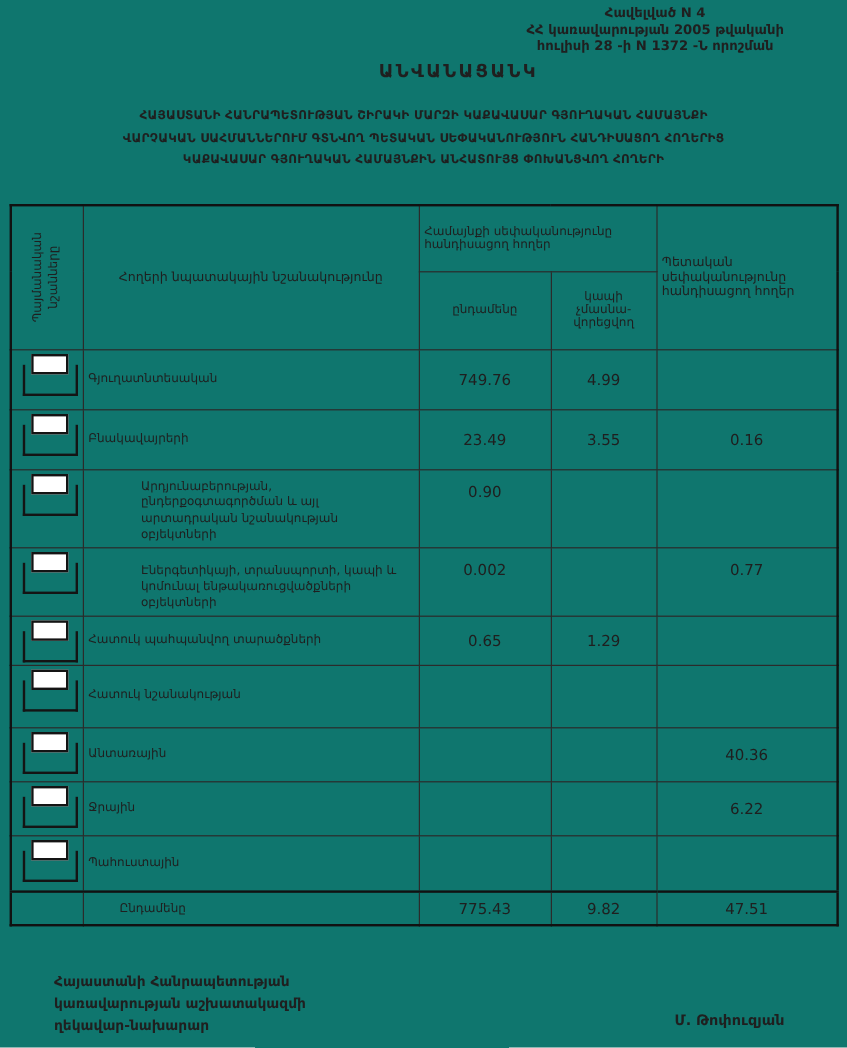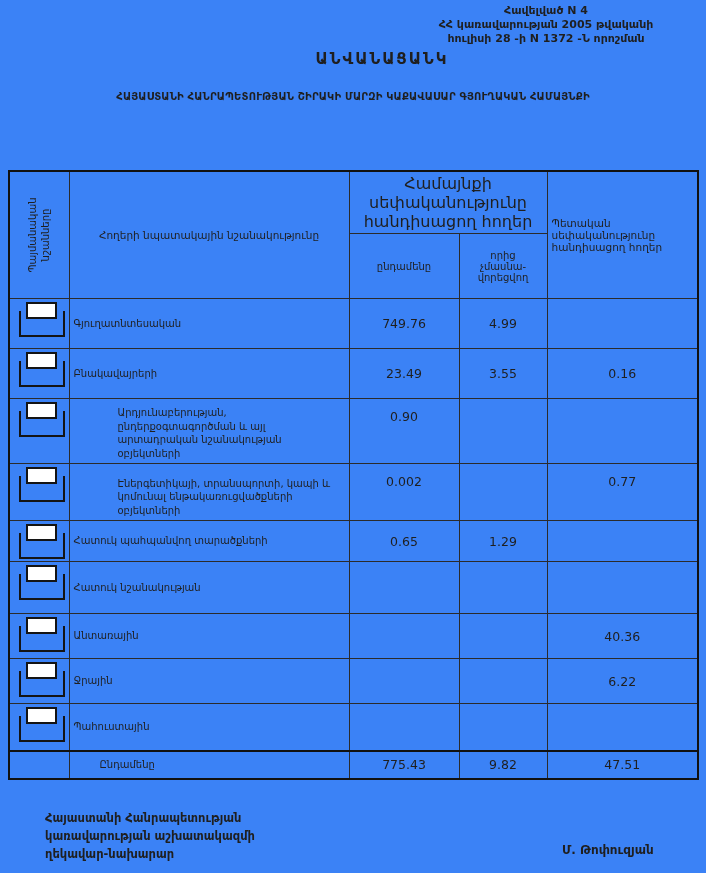--- a/index.html
+++ b/index.html
@@ -1,17 +1,17 @@
 <!DOCTYPE html>
 <html><head>
 <meta charset="utf-8">
 <style>
   html,body{margin:0;padding:0;background:#e8e8e8;}
   .page{
-    position:relative;width:706px;height:873px;background:#3b82f6;
+    position:relative;width:706px;height:873px;background:#0f766e;
     font-family:"DejaVu Sans",sans-serif;color:#1f1f1f;overflow:hidden;
     margin:0 auto;
   }
   
   .annex-note{
     position:absolute;top:4px;right:10px;width:300px;text-align:center;
     font-weight:bold;font-size:11px;line-height:1.28;white-space:pre-line;
   }
   
   .doc-title{
@@ -33,21 +33,21 @@
   }
   table.land{border:2px solid #111;}
   th{font-weight:normal;}
   .c-sym{position:relative;}
   .rot{
     position:absolute;top:50%;left:50%;
     transform:translate(-50%,-50%) rotate(-90deg);
     width:100px;text-align:center;font-size:10px;line-height:1.25;
   }
   .h-purpose{font-size:10.5px;text-align:center;}
-  .h-group{font-size:16px;text-align:center;vertical-align:middle;}
+  .h-group{font-size:10px;text-align:left;vertical-align:middle;}
   .h-sub{font-size:10px;text-align:center;white-space:pre-line;}
   .h-state{font-size:10.5px;text-align:left;}
   td.sym{vertical-align:top;padding-top:3px;}
   td.label{font-size:10px;text-align:left;padding-left:12px;line-height:1.35;}
   td.val{font-size:12.5px;text-align:center;vertical-align:middle;}
   tr.hr1{height:55px;} tr.hr2{height:65px;}
   tr.r1{height:50px;} tr.r2{height:50px;} tr.r3{height:65px;} tr.r4{height:57px;}
   tr.r5{height:36px;} tr.r6{height:52px;} tr.r7{height:45px;} tr.r8{height:45px;}
   tr.r9{height:47px;}
   tr.rt{height:28px;}
@@ -81,20 +81,22 @@
 <div class="page">
 
   <div class="annex-note">Հավելված N  4
 ՀՀ կառավարության 2005 թվականի
 հուլիսի 28 -ի N 1372 -Ն որոշման</div>
 
   <div class="doc-title">ԱՆՎԱՆԱՑԱՆԿ</div>
 
   <div class="doc-subtitle">
     <div>ՀԱՅԱՍՏԱՆԻ ՀԱՆՐԱՊԵՏՈՒԹՅԱՆ ՇԻՐԱԿԻ  ՄԱՐԶԻ  ԿԱՔԱՎԱՍԱՐ  ԳՅՈՒՂԱԿԱՆ ՀԱՄԱՅՆՔԻ</div>
+    <div>ՎԱՐՉԱԿԱՆ  ՍԱՀՄԱՆՆԵՐՈՒՄ ԳՏՆՎՈՂ  ՊԵՏԱԿԱՆ ՍԵՓԱԿԱՆՈՒԹՅՈՒՆ ՀԱՆԴԻՍԱՑՈՂ ՀՈՂԵՐԻՑ</div>
+    <div>ԿԱՔԱՎԱՍԱՐ ԳՅՈՒՂԱԿԱՆ ՀԱՄԱՅՆՔԻՆ ԱՆՀԱՏՈՒՅՑ  ՓՈԽԱՆՑՎՈՂ ՀՈՂԵՐԻ</div>
   </div>
 
   <table class="land">
     <colgroup>
       <col style="width:60px">
         <col style="width:280px">
         <col style="width:110px">
       <col style="width:88px">
         <col style="width:151px">
     </colgroup>
@@ -102,21 +104,21 @@
         <tr class="hr1">
       <th class="c-sym" rowspan="2">
         <div class="rot">Պայմանական նշանները</div>
       </th>
       <th class="h-purpose" rowspan="2">Հողերի  նպատակային նշանակությունը</th>
       <th class="h-group" colspan="2">Համայնքի սեփականությունը հանդիսացող հողեր</th>
       <th class="h-state" rowspan="2">Պետական սեփականությունը հանդիսացող հողեր</th>
     </tr>
     <tr class="hr2">
       <th class="h-sub">ընդամենը</th>
-      <th class="h-sub">որից
+      <th class="h-sub">կապի
 չմասնա-
 վորեցվող</th>
     </tr>
 
     <tr class="r1">
       <td class="sym">
             <div class="legend-sym"></div>
           </td>
       <td class="label">Գյուղատնտեսական</td>
       <td class="val">749.76</td>

